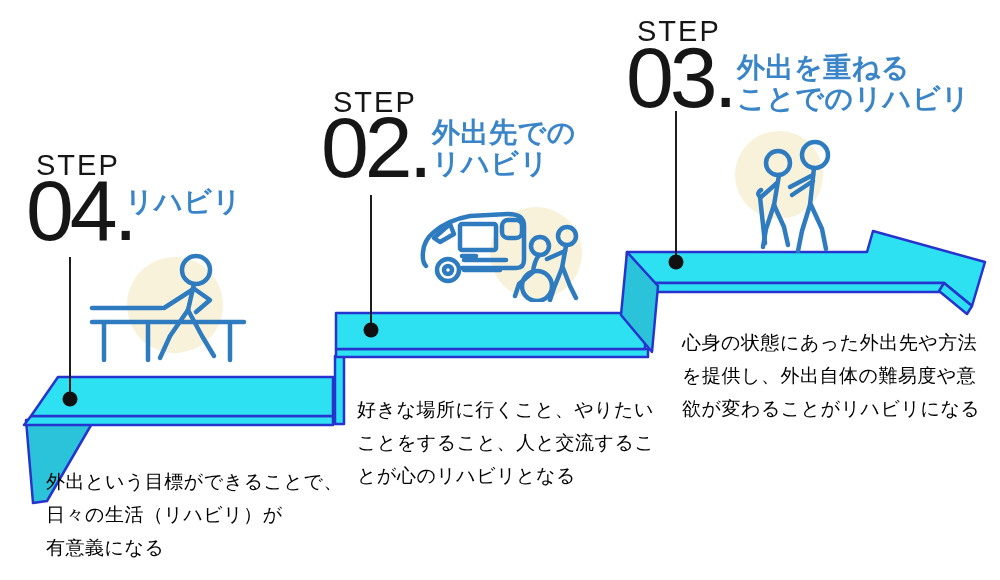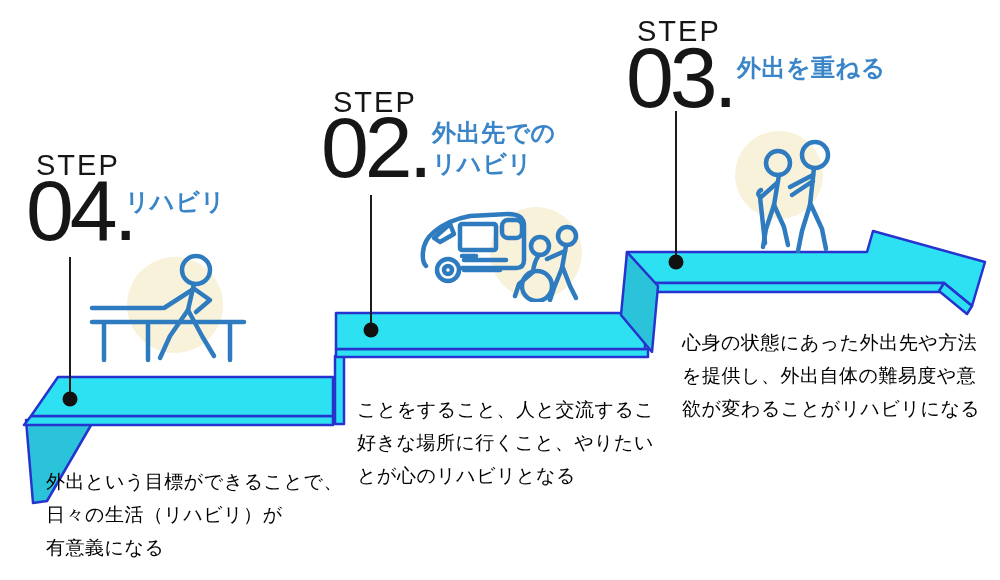--- a/index.html
+++ b/index.html
@@ -9,21 +9,21 @@
     -webkit-font-smoothing:antialiased;
   }
   .abs{position:absolute;}
   .step-label{
     font-size:29px;letter-spacing:2px;color:#161616;font-weight:500;line-height:1;
   }
   .step-number{
     font-size:86px;font-weight:400;letter-spacing:-4px;color:#161616;line-height:1;
   }
   .step-title{
-    font-weight:bold;color:var(--heading_blue);font-size:24px;line-height:31px;letter-spacing:.5px;
+    font-weight:bold;color:var(--heading_blue);font-size:28px;line-height:31px;letter-spacing:.5px;
   }
   .step-title span{display:block;}
   .step-desc{
     font-size:19px;line-height:33px;color:#000000;letter-spacing:.5px;
   }
   .step-desc span{display:block;white-space:nowrap;}
   .icon-bg{position:absolute;border-radius:50%;background:var(--icon_bg);}
   svg{display:block;}
   .icon-art{fill:none;stroke:var(--icon_stroke);stroke-width:4.5;stroke-linecap:round;stroke-linejoin:round;}
 </style>
@@ -127,27 +127,28 @@
   <span>有意義になる</span>
 </div>
 
 <div class="abs step-label" style="left:333px;top:88px;">STEP</div>
 <div class="abs step-number" style="left:321px;top:104px;">02.</div>
 <div class="abs step-title" style="left:432px;top:117px;">
   <span>外出先での</span>
   <span>リハビリ</span>
 </div>
 <div class="abs step-desc" style="left:357px;top:393px;">
+  <span>好きな場所に行くこと、やりたい</span>
   <span>ことをすること、人と交流するこ</span>
-  <span>好きな場所に行くこと、やりたい</span>
   <span>とが心のリハビリとなる</span>
 </div>
 
 <div class="abs step-label" style="left:637px;top:17px;">STEP</div>
 <div class="abs step-number" style="left:626px;top:34px;">03.</div>
 <div class="abs step-title" style="left:737px;top:52px;">
   <span>外出を重ねる</span>
+  <span>ことでのリハビリ</span>
 </div>
 <div class="abs step-desc" style="left:682px;top:326px;">
   <span>心身の状態にあった外出先や方法</span>
   <span>を提供し、外出自体の難易度や意</span>
   <span>欲が変わることがリハビリになる</span>
 </div>
 
 </body></html>

